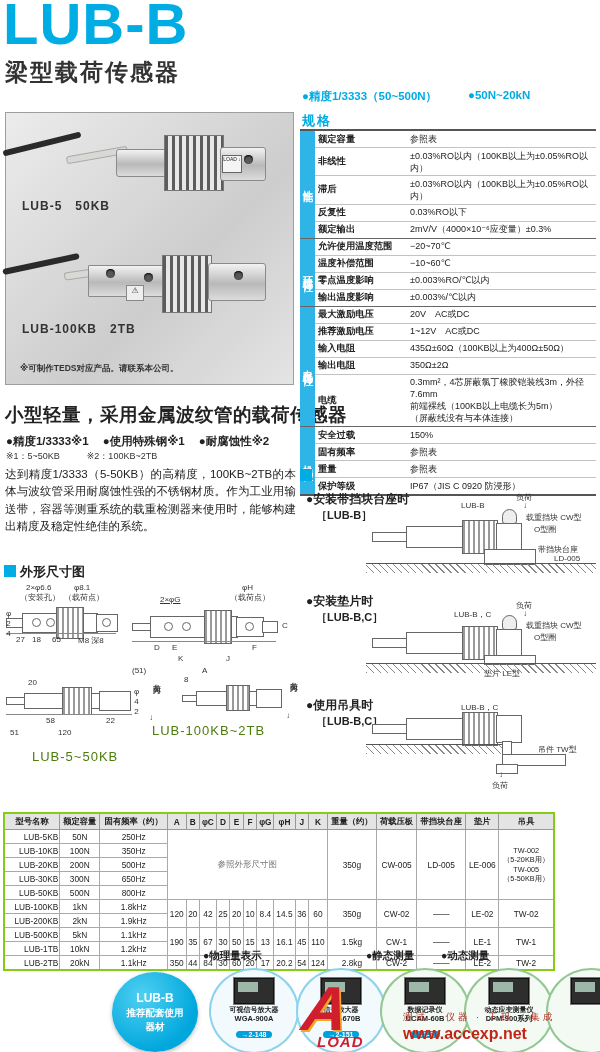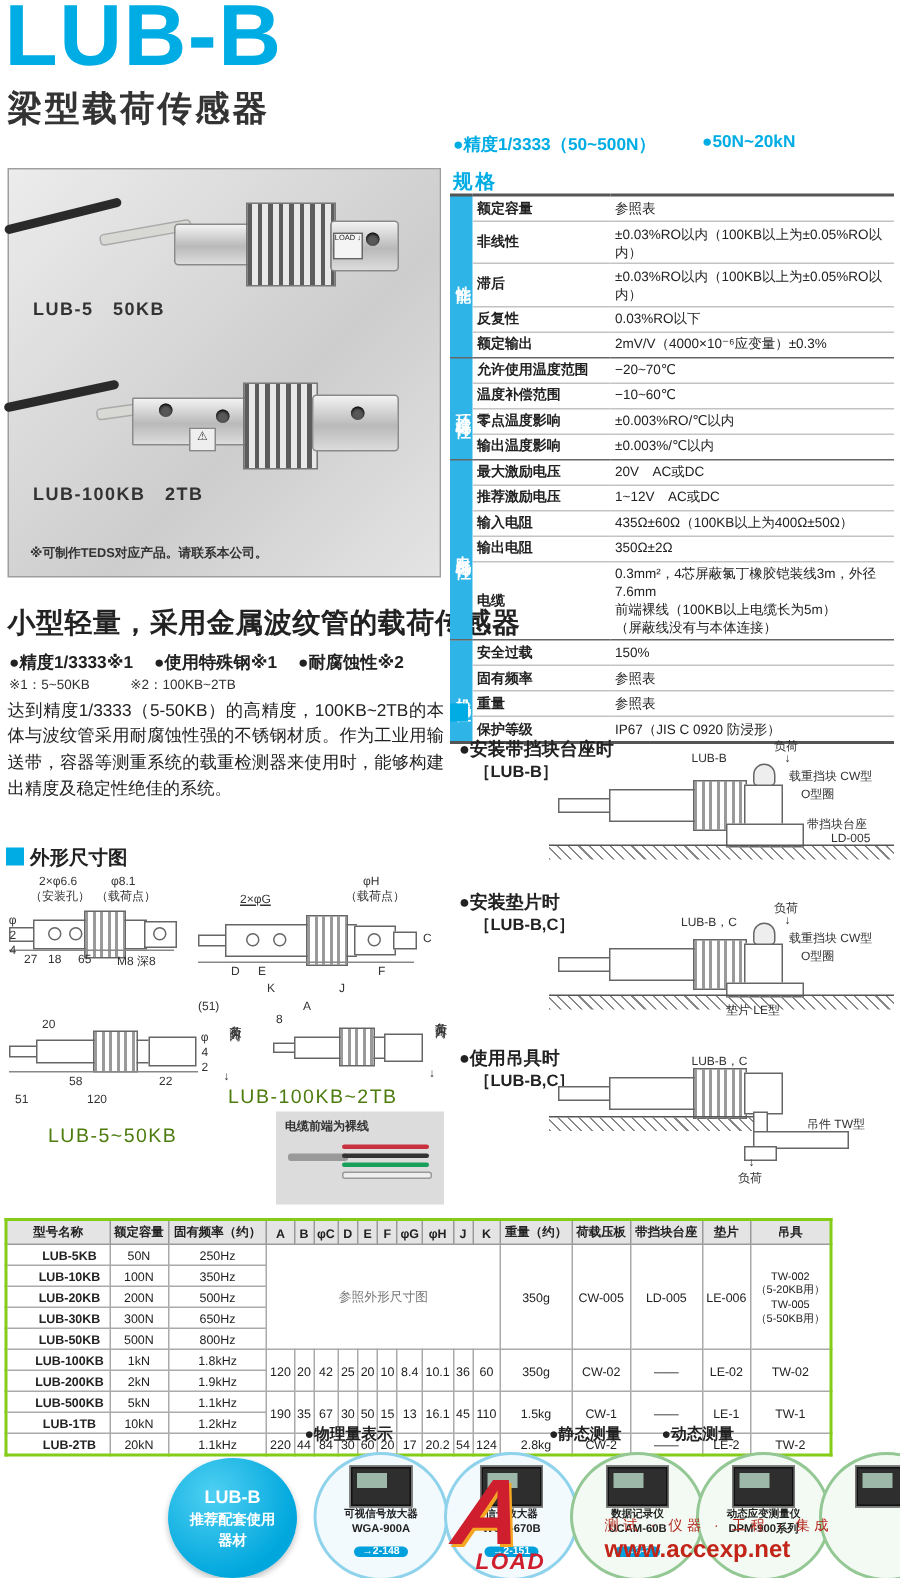--- a/index.html
+++ b/index.html
@@ -66,21 +66,21 @@
   .cfig{position:absolute;left:366px;width:230px;height:96px}
   .cfig .dlab{font-size:8px}
   .ground{position:absolute;height:9px;border-top:1.5px solid #555;
      background:repeating-linear-gradient(45deg,#888 0 1px,transparent 1px 5px)}
   .loadbtn{position:absolute;width:13px;height:13px;border:1px solid #666;border-radius:50% 50% 3px 3px;background:#eee}
   
   #btwrap{left:3px;top:812px;width:594px}
   #btable{border-collapse:collapse;width:552px;border:2px solid #84cc16}
   #btable th{background:#e4e4e4;font-size:8.3px;font-weight:bold;border:1px solid #999;padding:2px 1px}
   #btable td{font-size:8.3px;border:1px solid #aaa;text-align:center;padding:1.5px 1px;white-space:nowrap}
-  #btable td.model{text-align:center;padding-left:16px;font-weight:bold}
+  #btable td.model{text-align:right;padding-left:4px;font-weight:normal}
   #btable td.ref{color:#777;font-size:8.5px}
   #btable td.hoist{font-size:7.3px;line-height:1.25}
   
   .fsec{top:949px;font-size:10.5px;font-weight:bold;color:#222}
   #badge{left:112px;top:972px;width:86px;height:80px;border-radius:50%;
      background:radial-gradient(circle at 35% 30%,#4fd0f2,#00a7dd 70%);
      color:#fff;font-weight:bold;text-align:center;display:flex;flex-direction:column;justify-content:center;
      box-shadow:0 2px 4px rgba(0,0,0,.25)}
   #badge .l1{font-size:12px}#badge .l2{font-size:9.5px;margin-top:2px}#badge .l3{font-size:9.5px;margin-top:1px}
   .pcircle{position:absolute;top:968px;width:86px;height:82px;border-radius:50%;
@@ -253,28 +253,20 @@
   <div class="dimline" style="left:2px;top:131px;width:126px"></div>
 
   <div class="oline" style="left:178px;top:112px;width:14px;height:5px"></div>
   <div class="oline" style="left:192px;top:108px;width:60px;height:13px"></div>
   <div class="obell" style="left:222px;top:102px;width:22px;height:24px"></div>
   <div class="oline" style="left:252px;top:106px;width:24px;height:17px"></div>
 
   <div class="dcap" style="left:28px;top:166px">LUB-5~50KB</div>
   <div class="dcap" style="left:148px;top:140px">LUB-100KB~2TB</div>
 
-  <div id="cablebox">
-    <div class="t">电缆前端为裸线</div>
-    <div class="wire" style="left:8px;top:28px;width:40px;height:5px;background:#9a9a9a"></div>
-    <div class="wire" style="left:44px;top:22px;width:58px;background:#c9303e"></div>
-    <div class="wire" style="left:44px;top:28px;width:58px;background:#333"></div>
-    <div class="wire" style="left:44px;top:34px;width:58px;background:#18a05a"></div>
-    <div class="wire" style="left:44px;top:40px;width:58px;background:#eee;border:1px solid #999"></div>
-  </div>
 <span class="dlab" style="left: 22px; top: 0px;">2×φ6.6</span>
     <span class="dlab" style="left: 16px; top: 9px;">（安装孔）</span>
     <span class="dlab" style="left: 70px; top: 0px;">φ8.1</span>
     <span class="dlab" style="left: 60px; top: 9px;">（载荷点）</span>
     <span class="dlab vert" style="left: 0px; top: 26px;">φ24</span>
     <span class="dlab" style="left: 12px; top: 52px; text-align: center;">27</span>
     <span class="dlab" style="left: 28px; top: 52px;">18</span>
     <span class="dlab" style="left: 48px; top: 52px;">65</span>
     <span class="dlab" style="left: 74px; top: 52px;">M8 深8</span>
     <span class="dlab" style="left: 156px; top: 12px; text-decoration: underline;">2×φG</span>
@@ -423,21 +415,21 @@
           <td class="model">LUB-100KB</td>
           <td>1kN</td>
           <td>1.8kHz</td>
           <td rowspan="2">120</td>
           <td rowspan="2">20</td>
           <td rowspan="2">42</td>
           <td rowspan="2">25</td>
           <td rowspan="2">20</td>
           <td rowspan="2">10</td>
           <td rowspan="2">8.4</td>
-          <td rowspan="2">10.1</td>
+          <td rowspan="2">14.5</td>
           <td rowspan="2">36</td>
           <td rowspan="2">60</td>
           <td rowspan="2">350g</td>
           <td rowspan="2">CW-02</td>
           <td rowspan="2">——</td>
           <td rowspan="2">LE-02</td>
           <td rowspan="2">TW-02</td>
         </tr>
         <tr>
           <td class="model">LUB-200KB</td>
@@ -466,21 +458,21 @@
         </tr>
         <tr>
           <td class="model">LUB-1TB</td>
           <td>10kN</td>
           <td>1.2kHz</td>
         </tr>
         <tr>
           <td class="model">LUB-2TB</td>
           <td>20kN</td>
           <td>1.1kHz</td>
-          <td>220</td>
+          <td>350</td>
           <td>44</td>
           <td>84</td>
           <td>30</td>
           <td>60</td>
           <td>20</td>
           <td>17</td>
           <td>20.2</td>
           <td>54</td>
           <td>124</td>
           <td>2.8kg</td>

